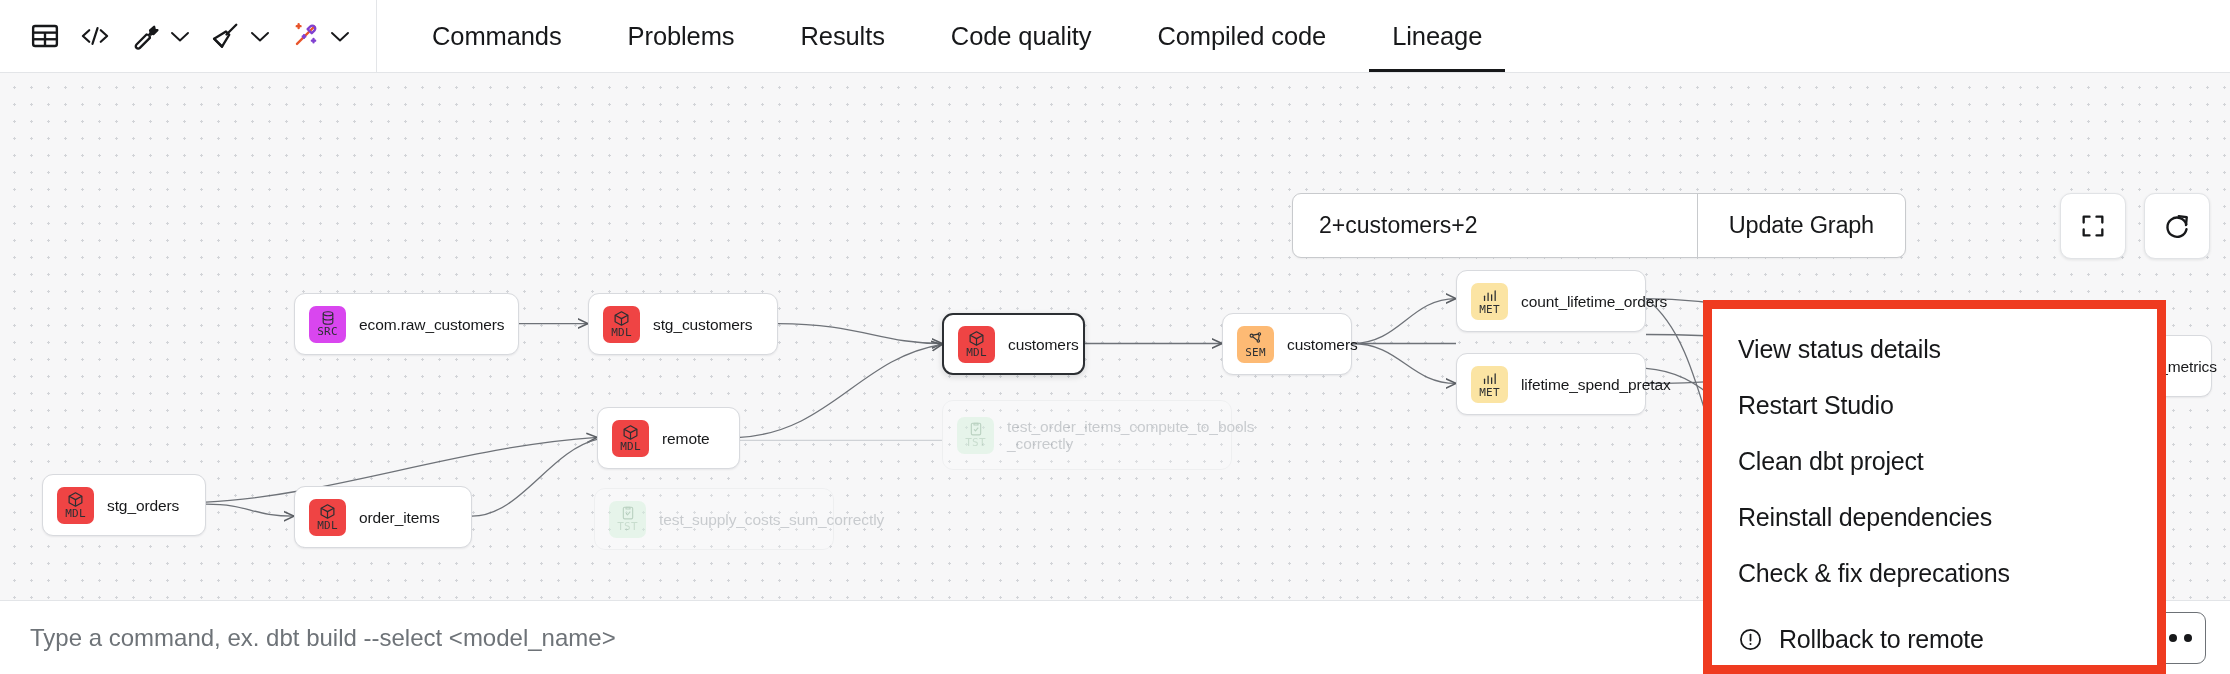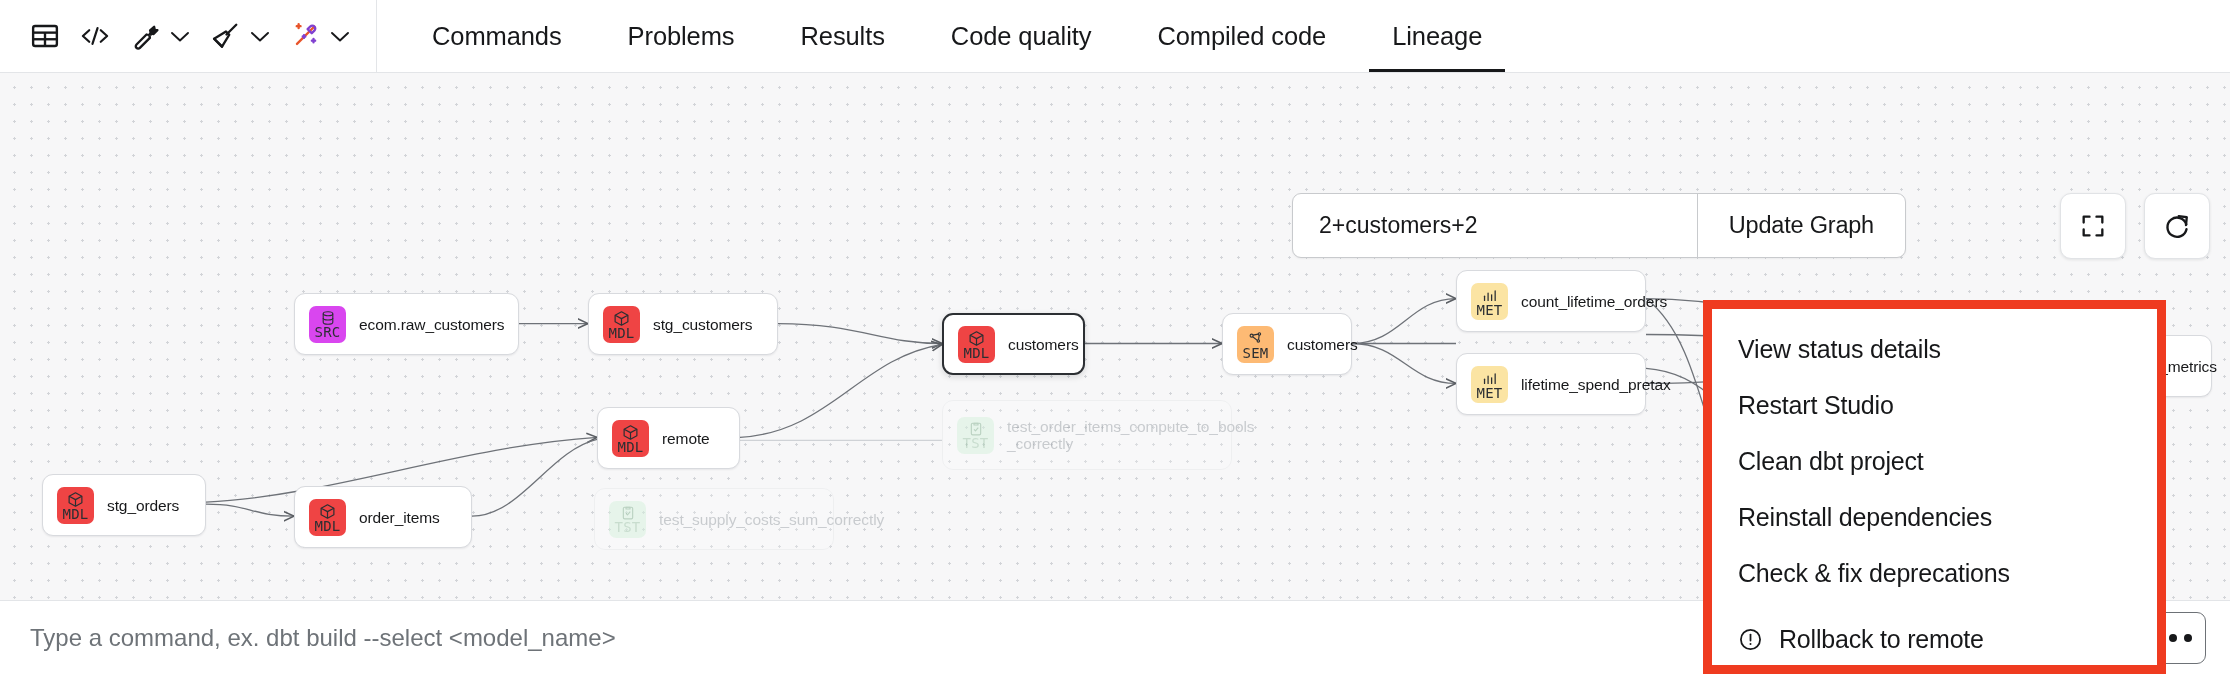--- a/index.html
+++ b/index.html
@@ -106,21 +106,21 @@
   .badge {
     width: 37px; height: 37px; flex: 0 0 37px;
     border-radius: 7px;
     display: flex; flex-direction: column;
     align-items: center; justify-content: center;
     gap: 0px;
     margin-right: 13px;
   }
   .badge svg { display: block; }
   .badge .bt {
-    font-size: 14px; line-height: 10.5px;
+    font-size: 11px; line-height: 10.5px;
     font-family: "DejaVu Sans Mono", monospace;
     color: #2c2f33; letter-spacing: .2px;
     margin-top: 1px;
   }
   .badge-src { background: #d946ef; }
   .badge-mdl { background: #ef4444; }
   .badge-sem { background: #fdba74; text-align: center; }
   .badge-met { background: #fbe4a3; }
   .badge-svc { background: #fae6c9; }
   .badge-tst { background: #d7f2de; }

